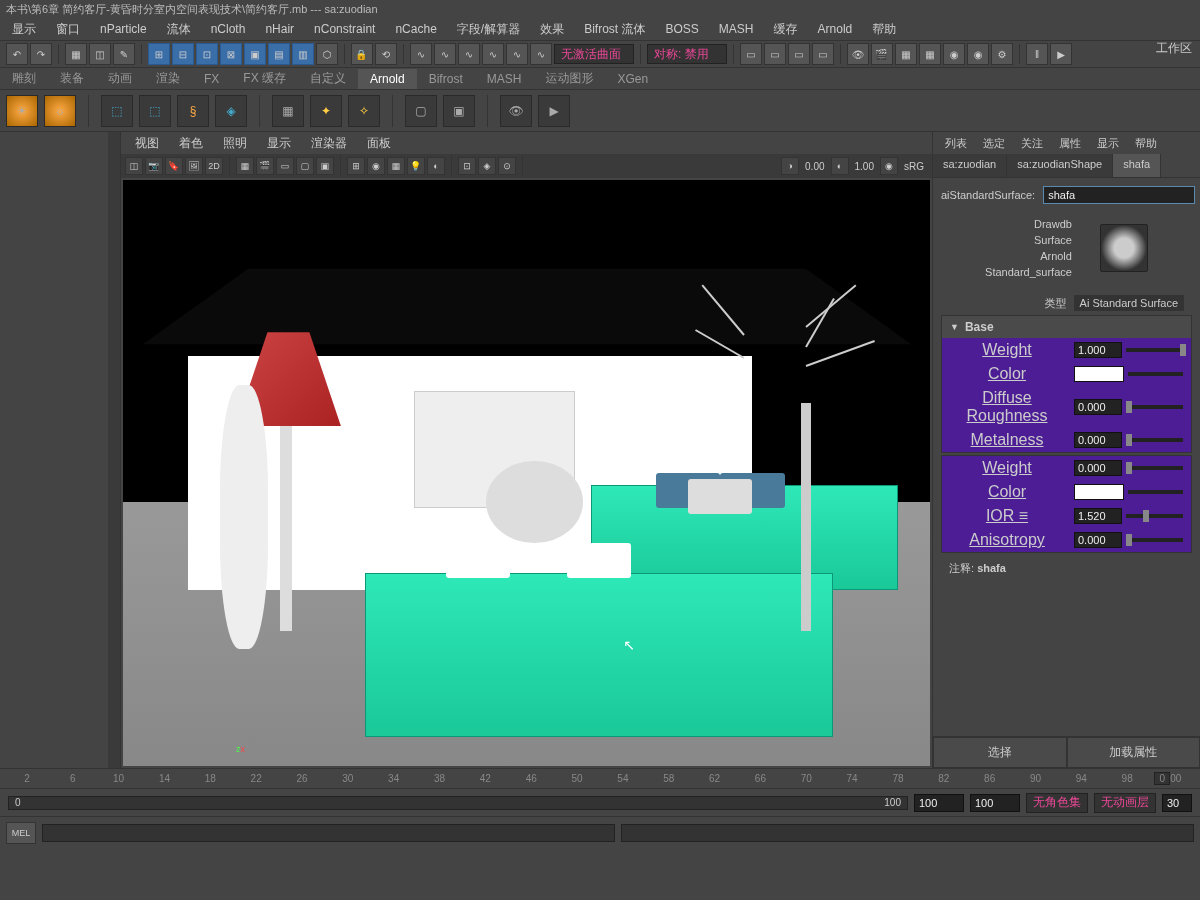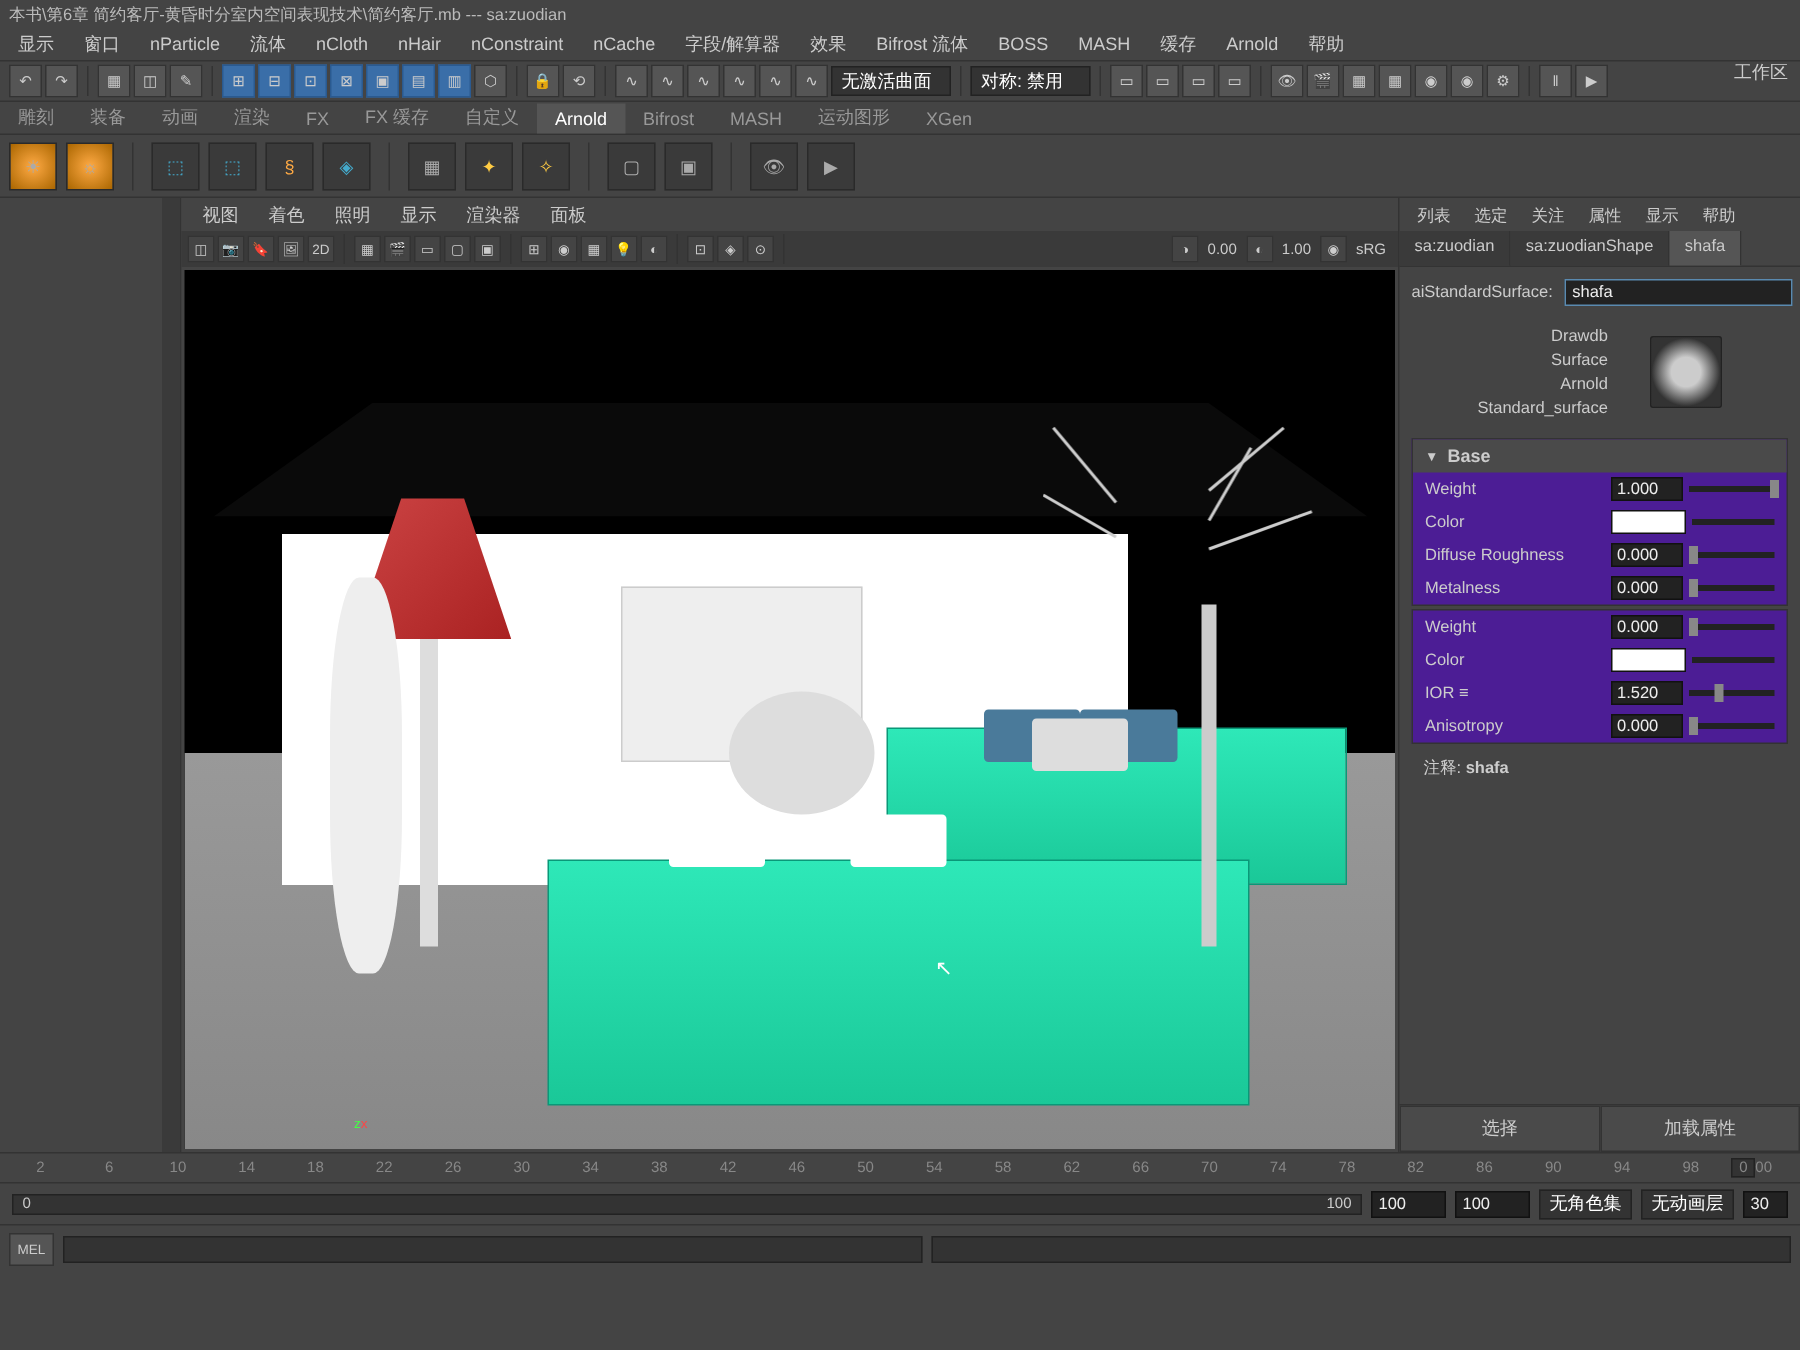--- a/index.html
+++ b/index.html
@@ -4,21 +4,21 @@
 <style>
 * { margin:0; padding:0; box-sizing:border-box; font-family:"Microsoft YaHei",Arial,sans-serif; }
 body { background:#444; color:#ccc; font-size:12px; overflow:hidden; width:1200px; height:900px; position:relative; }
 .titlebar { background:#444; height:18px; padding:2px 6px; color:#bbb; font-size:11px; }
 .menubar { background:#444; height:22px; display:flex; align-items:center; padding:0 4px; gap:4px; }
 .menubar span { padding:2px 8px; cursor:default; color:#ccc; }
 .toolbar1 { background:#444; height:28px; display:flex; align-items:center; padding:0 6px; gap:2px; border-top:1px solid #333; border-bottom:1px solid #333; }
 .tbtn { width:22px; height:22px; background:#555; border:1px solid #333; display:flex; align-items:center; justify-content:center; cursor:pointer; color:#ccc; font-size:10px; }
 .tbtn.blue { background:#3a6ea8; border-color:#2a5a90; }
 .sep { width:1px; height:20px; background:#333; margin:0 4px; }
-.dropdown { background:#333; border:1px solid #222; height:20px; padding:0 6px; color:#ffffff; display:flex; align-items:center; min-width:80px; }
+.dropdown { background:#333; border:1px solid #222; height:20px; padding:0 6px; color:#ec4899; display:flex; align-items:center; min-width:80px; }
 .shelftabs { background:#444; height:22px; display:flex; align-items:center; border-bottom:1px solid #333; }
 .shelftabs span { padding:3px 12px; cursor:pointer; color:#999; }
 .shelftabs span.active { background:#555; color:#fff; }
 .shelficons { background:#444; height:42px; display:flex; align-items:center; padding:0 6px; gap:6px; border-bottom:1px solid #333; }
 .shelfbtn { width:32px; height:32px; background:#3a3a3a; border:1px solid #2a2a2a; display:flex; align-items:center; justify-content:center; color:#aaa; }
 .shelfsep { width:1px; height:32px; background:#333; margin:0 6px; }
 .mainrow { display:flex; height:636px; }
 .leftpanel { width:108px; background:#444; }
 .leftscroll { width:13px; background:#3a3a3a; border-right:1px solid #333; }
 .viewport-wrap { flex:1; background:#444; display:flex; flex-direction:column; }
@@ -38,21 +38,21 @@
 .ae-label { width:110px; text-align:right; padding-right:8px; font-size:11px; color:#ccc; }
 .ae-input { flex:1; background:#222; border:1px solid #5a8ab0; color:#eee; height:18px; padding:0 4px; font-size:11px; }
 .ae-preview { display:flex; align-items:center; justify-content:center; gap:28px; margin:12px 0; }
 .ae-preview-txt { text-align:right; font-size:11px; line-height:16px; }
 .ae-thumb { width:48px; height:48px; background:radial-gradient(circle,#ccc 30%,#333 70%); border:1px solid #222; border-radius:2px; }
 .ae-type { text-align:right; padding:4px 8px; font-size:11px; color:#ccc; }
 .ae-section { background:#4c1d95; border:1px solid #333; margin-bottom:2px; }
 .ae-sec-hdr { background:#4a4a4a; padding:4px 8px; font-weight:bold; font-size:12px; display:flex; align-items:center; gap:6px; cursor:pointer; }
 .ae-sec-hdr::before { content:"▼"; font-size:9px; }
 .ae-attr { display:flex; align-items:center; padding:3px 8px; gap:4px; }
-.ae-attr-lbl { width:120px; text-align:left; font-size:11px; padding-right:6px; }
+.ae-attr-lbl { width:120px; text-align:center; font-size:16px; padding-right:6px;text-decoration:underline; }
 .ae-attr-val { width:48px; background:#222; border:1px solid #111; color:#eee; height:16px; padding:0 3px; font-size:11px; }
 .ae-slider { flex:1; height:4px; background:#222; position:relative; }
 .ae-slider-thumb { position:absolute; width:6px; height:12px; background:#888; top:-4px; }
 .ae-swatch { width:50px; height:16px; background:#fff; border:1px solid #111; }
 .ae-note { padding:6px 8px; font-size:11px; }
 .ae-btns { display:flex; border-top:1px solid #333; }
 .ae-btns button { flex:1; background:#4a4a4a; border:1px solid #333; color:#ccc; padding:6px; cursor:pointer; font-size:12px; }
 .timeslider { height:20px; background:#444; display:flex; align-items:center; font-size:10px; color:#888; padding:0 4px; border-top:1px solid #333; position:relative; }
 .timeslider .tick { flex:1; text-align:center; }
 .timeslider .cur { position:absolute; right:30px; background:#333; border:1px solid #222; padding:0 4px; }
@@ -276,20 +276,24 @@
       </div>
       <div class="ae-preview">
         <div class="ae-preview-txt">
           <div>Drawdb</div>
           <div>Surface</div>
           <div>Arnold</div>
           <div>Standard_surface</div>
         </div>
         <div class="ae-thumb"></div>
       </div>
+      <div class="ae-type">
+        <span>类型</span>
+        <span style="background:#333;padding:2px 6px;margin-left:4px">Ai Standard Surface</span>
+      </div>
 
       <div class="ae-section">
         <div class="ae-sec-hdr">Base</div>
         <div class="ae-attr">
             <div class="ae-attr-lbl">Weight</div>
             <input class="ae-attr-val" value="1.000" style="">
             <div class="ae-slider">
               <div class="ae-slider-thumb" style="left:95%"></div>
             </div>
           </div>

